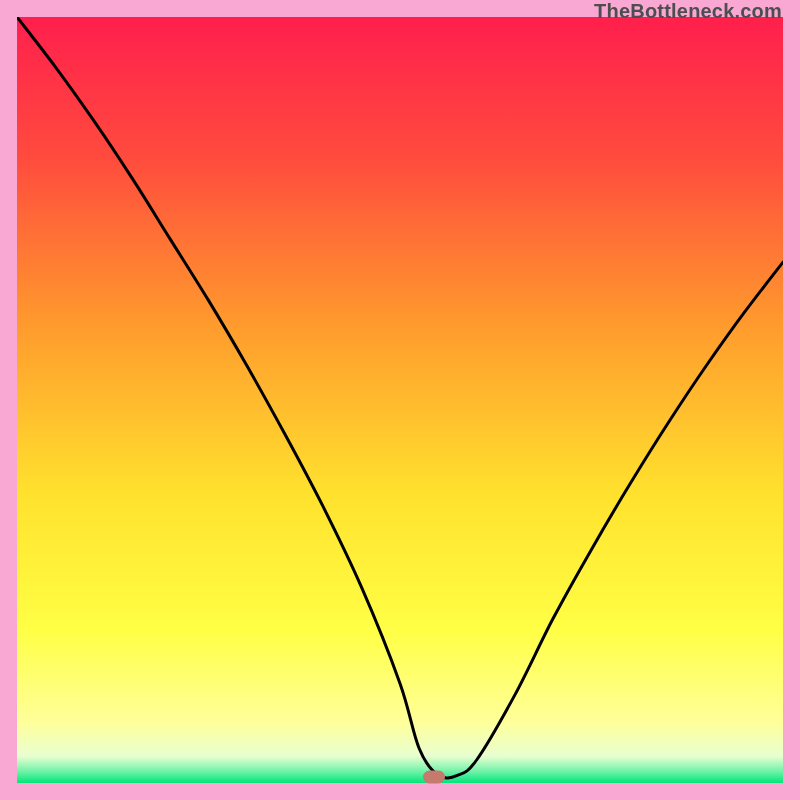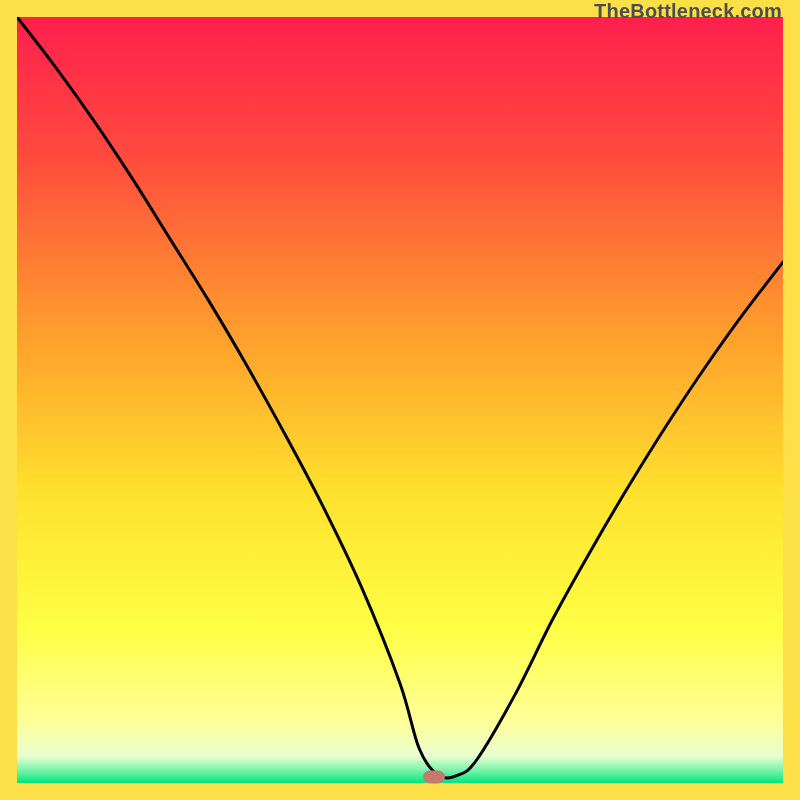--- a/index.html
+++ b/index.html
@@ -8,21 +8,21 @@
     width: 800px;
     height: 800px;
     background: #000;
     overflow: hidden;
     font-family: Arial, Helvetica, sans-serif;
   }
   .wrap {
     position: relative;
     width: 800px;
     height: 800px;
-    background: #fde047;
+    background: #f9a8d4;
   }
   .plot {
     position: absolute;
     left: 17px;
     top: 17px;
     width: 766px;
     height: 766px;
     
   }
   .curve {

